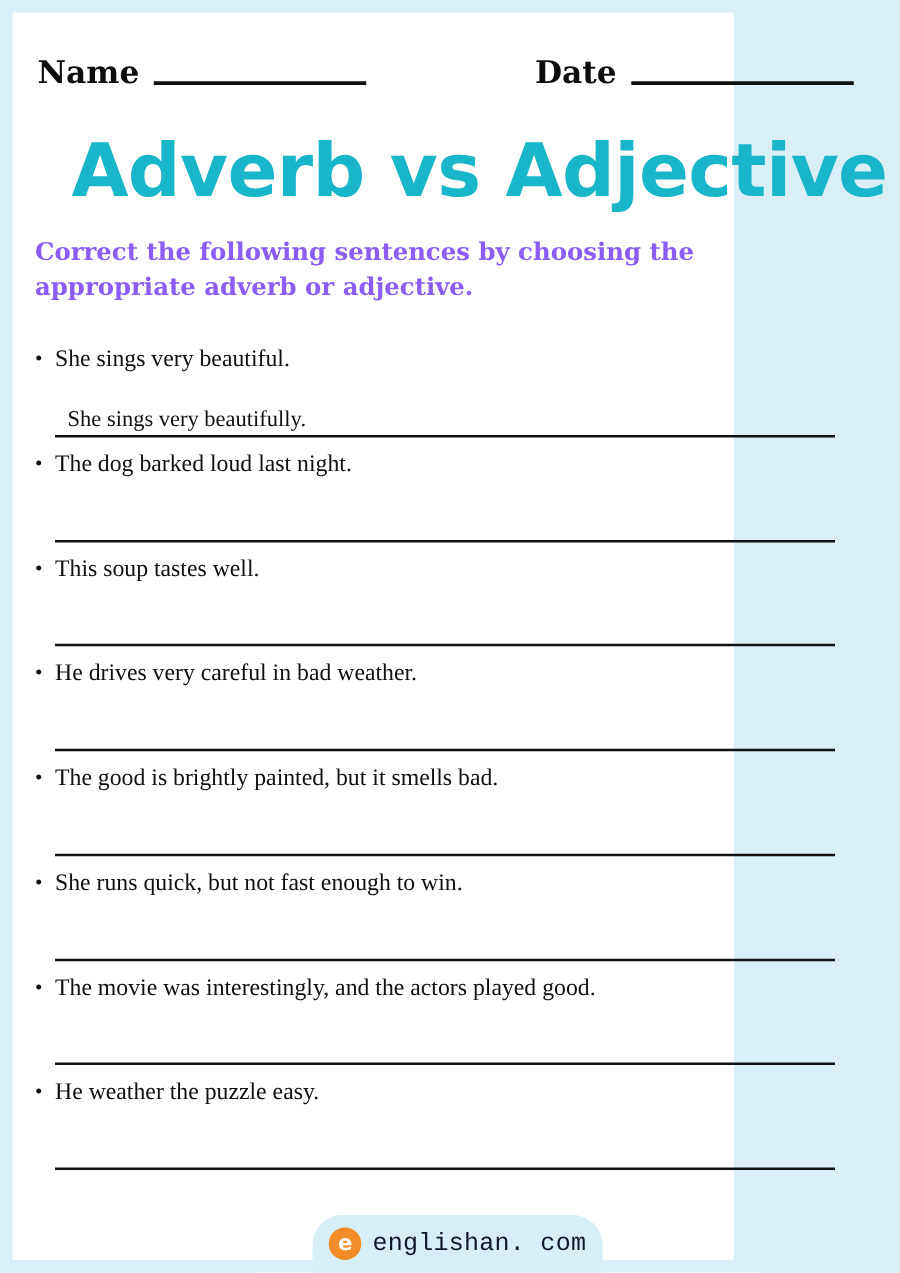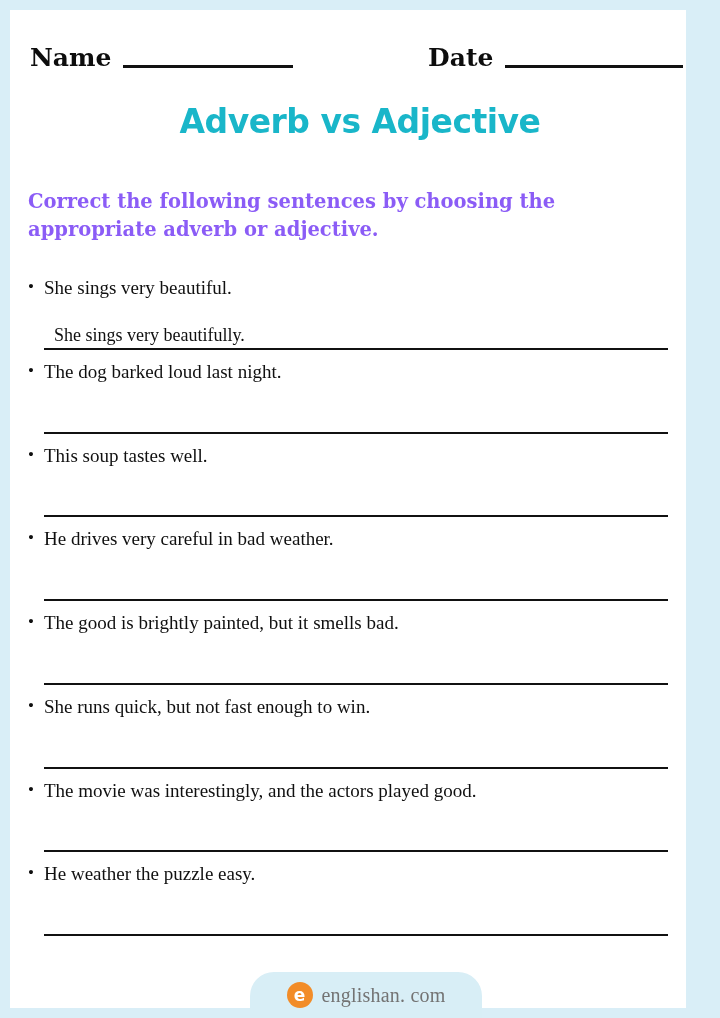--- a/index.html
+++ b/index.html
@@ -10,21 +10,21 @@
     width: 720px;
     height: 1018px;
     background: #d9eef7;
     font-family: "Liberation Serif", serif;
     overflow: hidden;
   }
   .page {
     position: absolute;
     left: 10px;
     top: 10px;
-    width: 676px;
+    width: 577px;
     height: 998px;
     background: #ffffff;
     box-sizing: border-box;
   }
   
   .header-row {
     position: absolute;
     left: 0;
     top: 18px;
     width: 700px;
@@ -60,24 +60,24 @@
     width: 260px;
   }
   .date-block .hdr-line { width: 178px; margin-left: 12px; }
 
   
   .title {
     position: absolute;
     left: 0;
     top: 92px;
     width: 700px;
-    text-align: center;
+    text-align: right;
     font-family: "DejaVu Sans", sans-serif;
     font-weight: bold;
-    font-size: 33px;
+    font-size: 59px;
     letter-spacing: -0.5px;
     color: #19b6c9;
   }
 
   
   .instructions {
     position: absolute;
     left: 18px;
     top: 178px;
     width: 620px;
@@ -149,23 +149,23 @@
     color: #ffffff;
     font-family: "DejaVu Sans", sans-serif;
     font-weight: bold;
     font-size: 17px;
     display: flex;
     align-items: center;
     justify-content: center;
     margin-right: 9px;
   }
   .brand-text {
-    font-family: Liberation Serif, serif;
+    font-family: Liberation Mono, monospace;
     font-size: 20px;
-    color: #737373;
+    color: #0f172a;
     letter-spacing: 0.2px;
   }
 </style>
 </head>
 <body>
 
 <div class="page">
 
   <div class="header-row">
     <div class="name-block">

